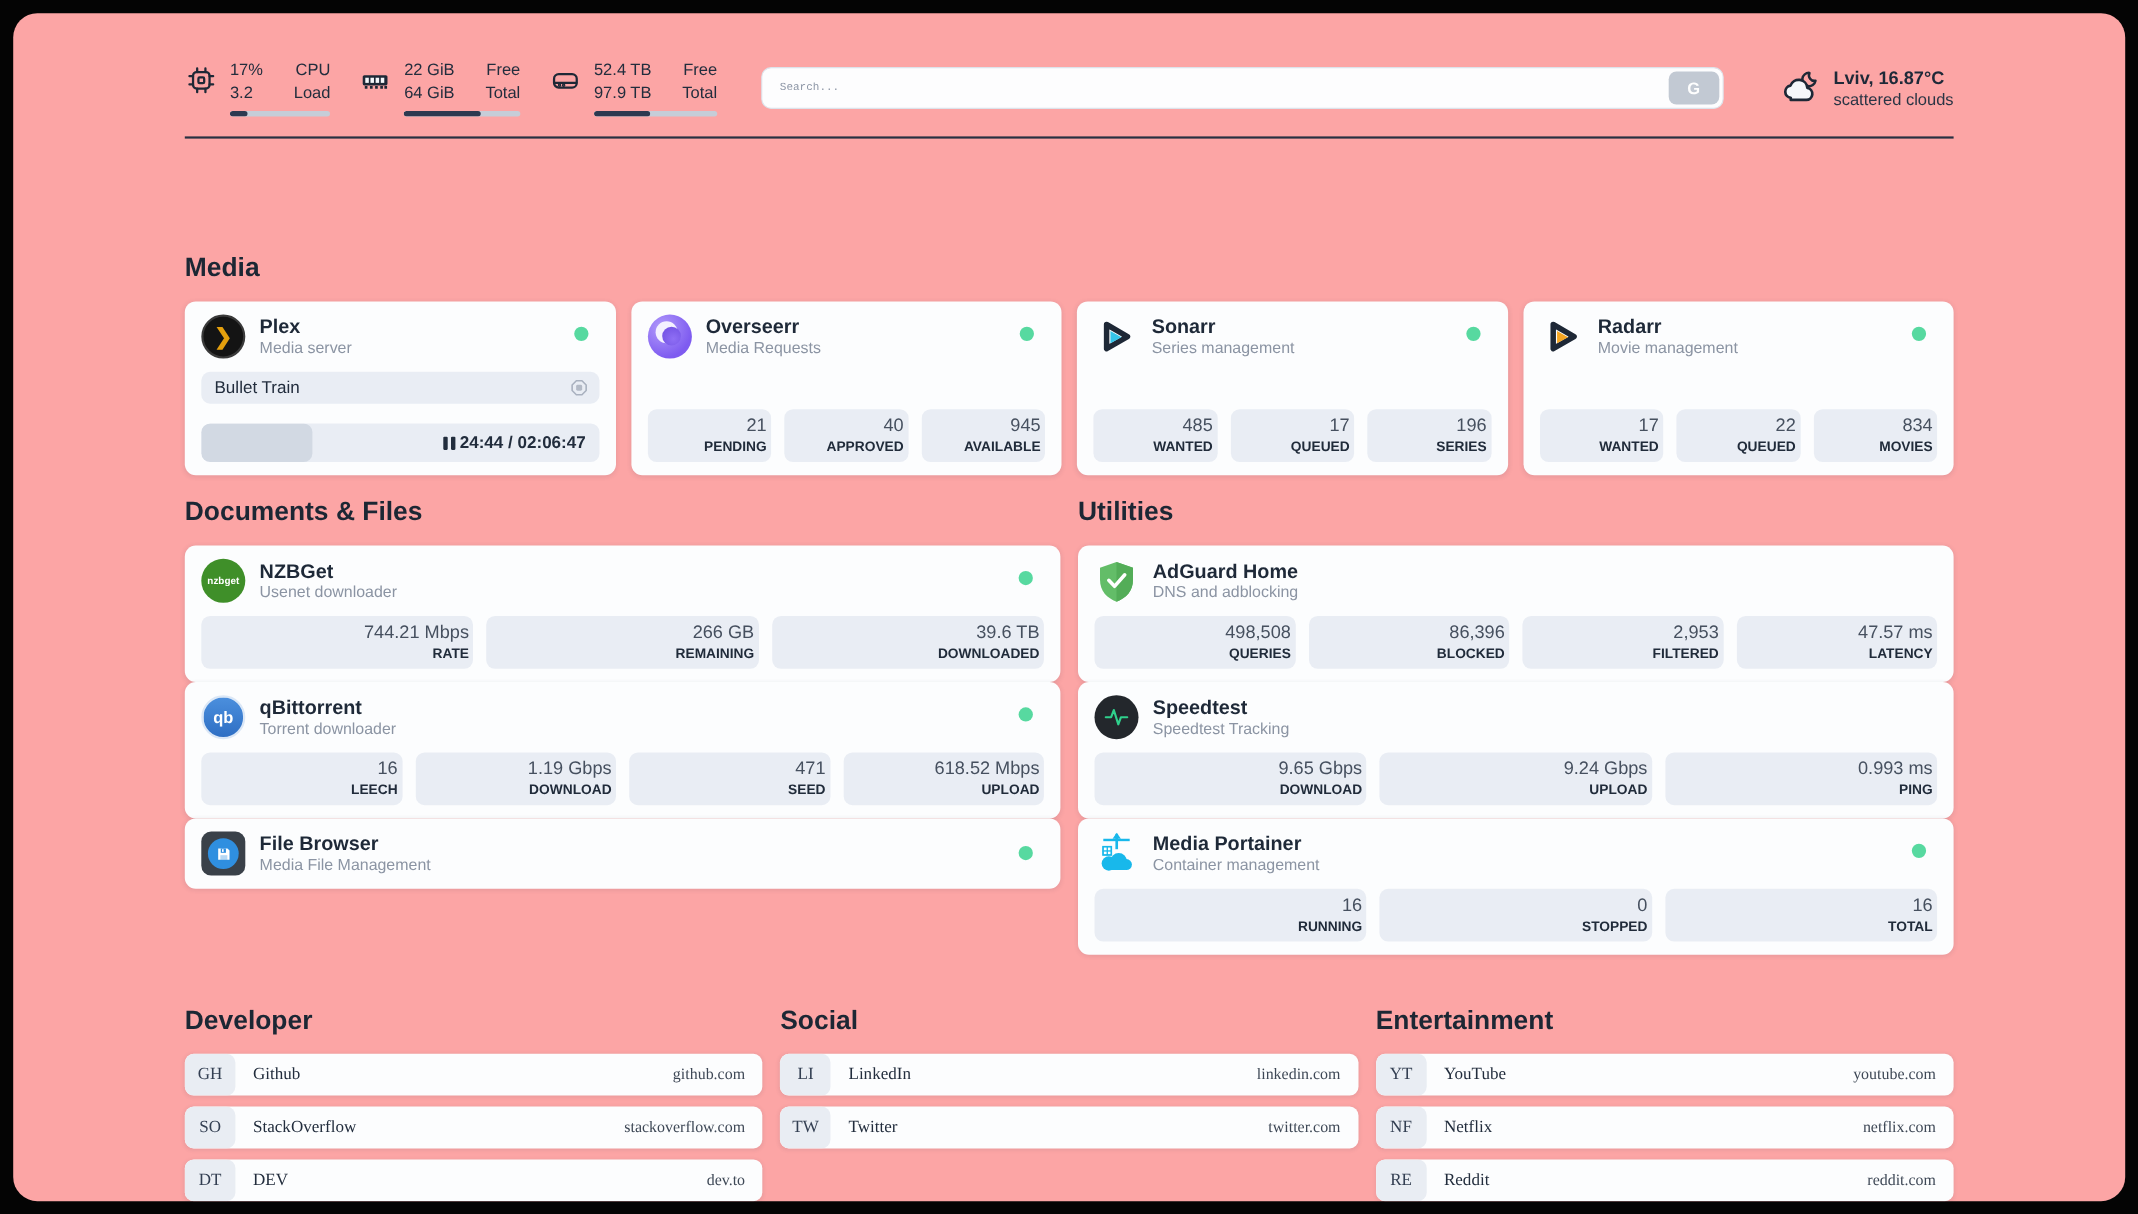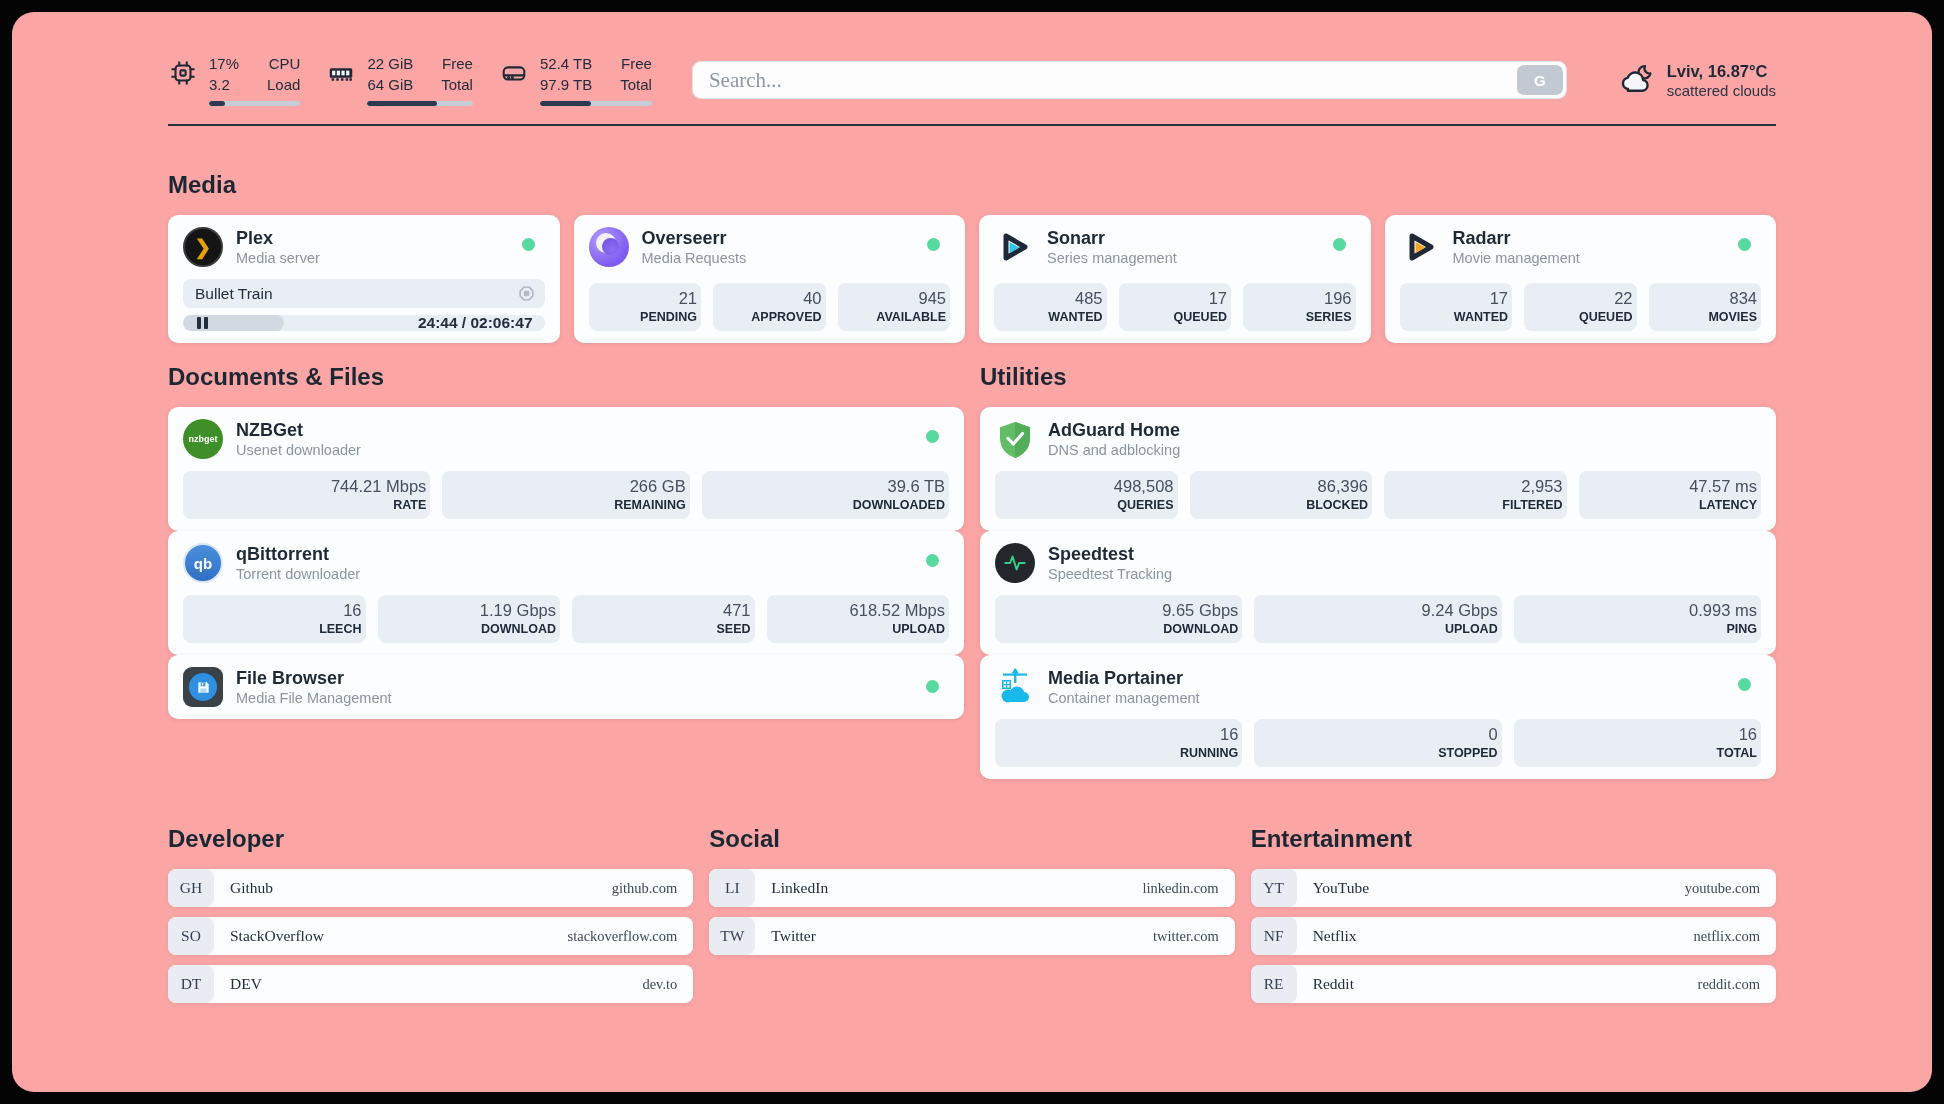--- a/index.html
+++ b/index.html
@@ -25,34 +25,34 @@
   .hw-body { display:flex; flex-direction:column; }
   .hw-text { display:flex; gap:28px; font-size:15px; line-height:1.35; color:#222d3d; }
   .hw-col { display:flex; flex-direction:column; }
   .hw-col.labels { text-align:right; }
   .hw-bar { margin-top:6px; height:5px; width:100%; background:#c6cdd8; border-radius:3px; overflow:hidden; }
   .hw-fill { height:100%; background:#2d3950; border-radius:3px; }
 
   .search { flex:1; display:flex; align-items:center; height:38px; background:#fdfdfe;
             border:1px solid #dde3eb; border-radius:9px; padding:3px; margin:0 24px 0 14px; }
   .search input { flex:1; min-width:0; border:none; outline:none; background:transparent;
-                  font-size:21px; padding:0 13px; color:#222d3d; font-family:Liberation Serif, serif; }
+                  font-size:10px; padding:0 13px; color:#222d3d; font-family:Liberation Mono, monospace; }
   .search input::placeholder { color:#8d96a6; }
   .g-btn { width:46px; height:30px; border:none; border-radius:7px; background:#c2c9d3;
            color:#fefefe; font-size:15px; font-weight:bold; font-family:inherit; cursor:pointer; }
 
   .weather { display:flex; align-items:flex-start; gap:12px; }
   .weather-loc { font-size:16.5px; font-weight:600; color:#1e2938; }
   .weather-cond { font-size:15px; color:#2a3545; margin-top:1px; }
 
   .rule { border:none; border-top:2.5px solid #273041; margin:14px 0 0; }
 
   
   .section-title { font-size:24px; font-weight:700; color:#1c2734; margin:0 0 16px; }
-  .media-section-title { margin-top:45px; }
+  .media-section-title { margin-top:104px; }
 
   .media-grid { display:grid; grid-template-columns:repeat(4,1fr); gap:14px; align-items:stretch; }
 
   .card { background:#fcfdfe; border-radius:10px; box-shadow:0 1px 5px rgba(25,39,70,.10);
           padding:12px 15px; position:relative; display:flex; flex-direction:column; }
   .card-head { display:flex; align-items:center; gap:13px; }
   .app-icon { width:40px; height:40px; flex:0 0 40px; border-radius:50%; position:relative;
               display:flex; align-items:center; justify-content:center; }
   .app-name { font-size:18px; font-weight:600; color:#1e2938; line-height:1.15; }
   .app-sub { font-size:14.5px; color:#8b94a3; margin-top:2px; }
@@ -61,23 +61,23 @@
 
   .stats { display:flex; gap:12px; margin-top:auto; padding-top:12px; }
   .stat { flex:1; background:#e9edf4; border-radius:8px; text-align:right; padding:6px 4px 7px; }
   .stat-value { font-size:16.5px; color:#46505f; }
   .stat-label { font-size:12.5px; font-weight:700; color:#202b3a; margin-top:2px; }
 
   
   .media-row { margin-top:12px; height:29px; background:#e9edf4; border-radius:8px;
                display:flex; align-items:center; justify-content:space-between;
                padding:0 10px 0 12px; font-size:15.5px; color:#222d3d; }
-  .media-progress { margin-top:7px; height:16px; background:#e9edf4; border-radius:8px;
+  .media-progress { margin-top:18px; height:35px; background:#e9edf4; border-radius:8px;
                     position:relative; display:flex; align-items:center;
-                    justify-content:space-between; padding:0 12px 0 10px; overflow:hidden; }
+                    justify-content:flex-end; padding:0 12px 0 10px; overflow:hidden; }
   .played { position:absolute; left:0; top:0; bottom:0; background:#d2d9e3; border-radius:8px; }
   .pause { position:relative; display:flex; gap:3.5px; padding:0 4px; }
   .pause i { display:block; width:3.5px; height:12px; background:#222d3d; border-radius:1px; }
   .time { position:relative; font-size:15.5px; font-weight:600; color:#222d3d; }
 
   
   .two-col { display:grid; grid-template-columns:1fr 1fr; gap:16px; margin-top:20px; align-items:start; }
   .col-stack { display:flex; flex-direction:column; }
 
   

